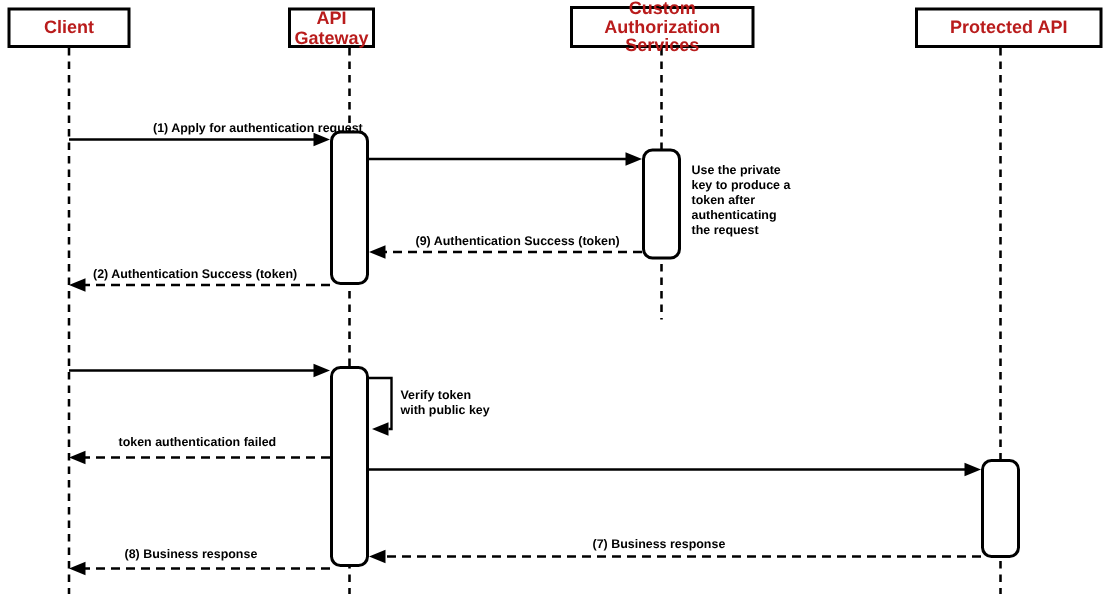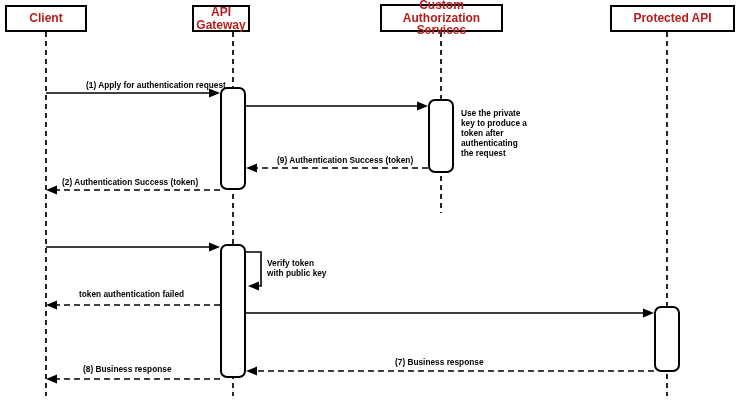--- a/index.html
+++ b/index.html
@@ -33,21 +33,21 @@
   }
   .preline{white-space:pre-line;}
   #p-client{left:5px;width:82px;}
   #p-apigw{left:192px;width:58px;}
   #p-cas{left:380px;width:123px;top:4px;height:28px;}
   #p-papi{left:610px;width:125px;}
   #a1{left:220px;top:87px;height:103px;}
   #a2{left:428px;top:99px;height:74px;}
   #a3{left:220px;top:244px;height:134px;}
   #a4{left:654px;top:306px;height:66px;}
-  #l-m1{left:62px;top:80px;padding-left:24px;}
+  #l-m1{left:78px;top:80px;padding-left:24px;}
   #l-m2{left:268px;top:93px;}
   #l-m3{left:277px;top:155px;}
   #l-m4{left:62px;top:177px;}
   #l-m5{left:65px;top:234px;}
   #l-verify{left:267px;top:258px;}
   #l-failed{left:79px;top:289px;}
   #l-m6{left:275px;top:297px;}
   #l-m7{left:395px;top:357px;}
   #l-m8{left:83px;top:364px;}
   #l-note{left:461px;top:108px;width:76px;}

